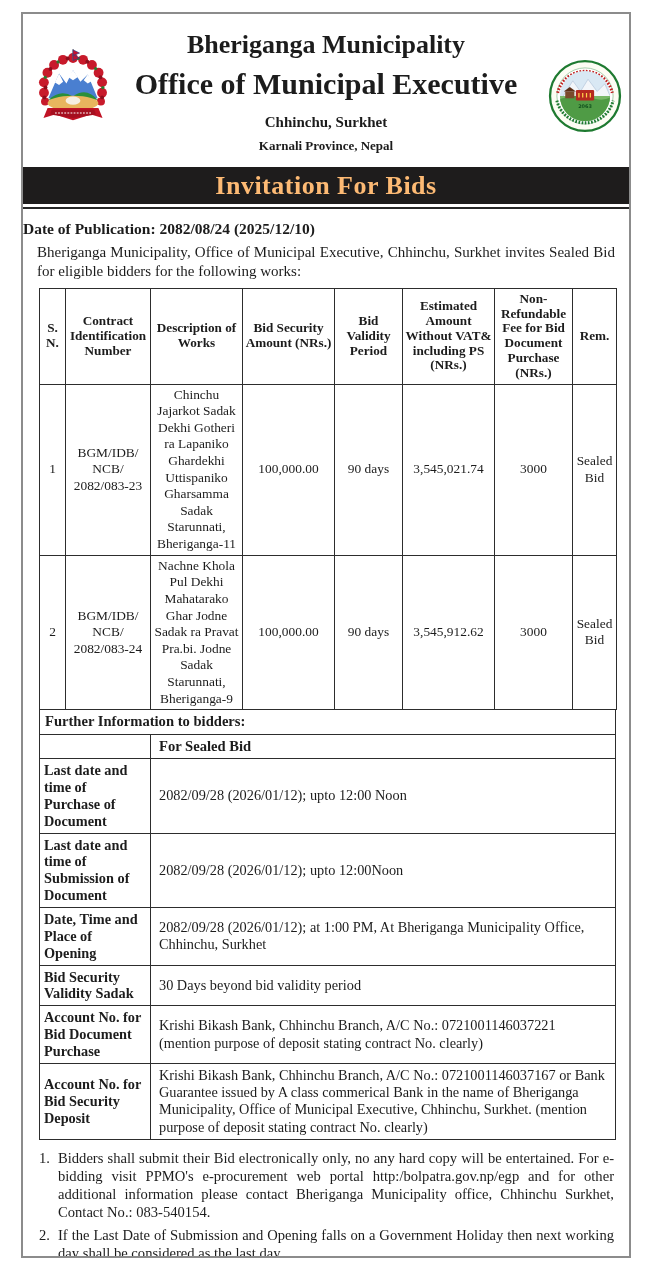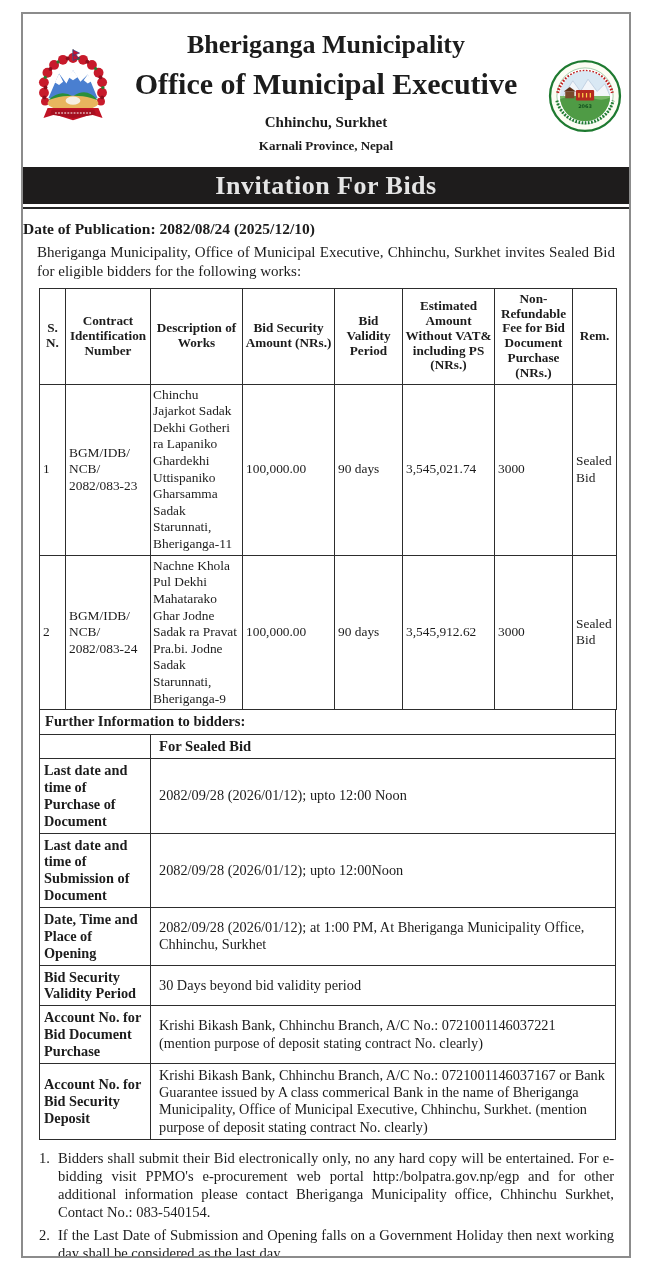--- a/index.html
+++ b/index.html
@@ -9,32 +9,32 @@
   
   .logo{position:absolute;}
   .logo.left{left:9px;top:34px;width:82px;height:84px;}
   .logo.right{right:6px;top:42px;width:76px;height:80px;}
   .hdr{text-align:center;padding:0 86px;}
   .org{font-weight:bold;font-size:26px;margin-top:16px;line-height:1.15;}
   .office{font-weight:bold;font-size:30px;margin-top:7px;line-height:1.15;}
   .addr1{font-weight:bold;font-size:15px;margin-top:13px;}
   .addr2{font-weight:bold;font-size:13px;margin-top:7px;}
 
-  .banner{margin:13px -2px 0 -2px;background:#1e1c1c;height:37px;line-height:37px;text-align:center;color:#e5e5e5;font-weight:bold;font-size:26px;letter-spacing:.5px;}
+  .banner{margin:13px -2px 0 -2px;background:#1e1c1c;height:37px;line-height:37px;text-align:center;color:#fdba74;font-weight:bold;font-size:26px;letter-spacing:.5px;}
   .banner-rule{height:2px;background:#262626;margin:3px -2px 0 -2px;}
 
   .pubdate{font-weight:bold;font-size:15.5px;margin-top:11px;}
   .intro{font-size:15px;line-height:1.25;margin:5px 14px 0 14px;text-align:justify;}
 
   
   table{border-collapse:collapse;table-layout:fixed;width:577px;margin:7px 14px 0 16px;}
   table.info{margin-top:-1px;padding-left:32px;}
   th,td{border:1.5px solid #2d2d2d;padding:2px 3px;vertical-align:middle;}
   .bids th{font-weight:bold;font-size:13.2px;line-height:1.12;text-align:center;padding:3px 2px;}
-  .bids td{font-size:13.4px;line-height:1.24;text-align:left;}
+  .bids td{font-size:13.4px;line-height:1.24;text-align:center;}
   .prewrap{white-space:pre-line;}
   .desc-cell{padding:2px 2px;}
 
   .info td{font-size:14.3px;line-height:1.2;}
   .info .lbl{font-weight:bold;text-align:left;padding:3px 4px;line-height:1.18;}
   .info .val{text-align:left;padding:3px 8px;}
   .info .section-row td{font-weight:bold;font-size:14.6px;text-align:left;padding:3px 5px;}
   .info .colhead{font-weight:bold;font-size:14.6px;text-align:left;padding:3px 8px;}
 
   
@@ -215,21 +215,21 @@
     </tr>
     <tr style="height:62px">
       <td class="lbl">Last date and time of Submission of Document</td>
       <td class="val">2082/09/28 (2026/01/12); upto 12:00Noon</td>
     </tr>
     <tr style="height:50px">
       <td class="lbl">Date, Time and Place of Opening</td>
       <td class="val">2082/09/28 (2026/01/12); at 1:00 PM, At Bheriganga Municipality Office, Chhinchu, Surkhet</td>
     </tr>
     <tr style="height:31px">
-      <td class="lbl">Bid Security Validity Period</td>
+      <td class="lbl">Bid Security Validity Sadak</td>
       <td class="val">30 Days beyond bid validity period</td>
     </tr>
     <tr style="height:48px">
       <td class="lbl">Account No. for Bid Document Purchase</td>
       <td class="val">Krishi Bikash Bank, Chhinchu Branch, A/C No.: 0721001146037221 (mention purpose of deposit stating contract No. clearly)</td>
     </tr>
     <tr style="height:76px">
       <td class="lbl">Account No. for Bid Security Deposit</td>
       <td class="val">Krishi Bikash Bank, Chhinchu Branch, A/C No.: 0721001146037167 or Bank Guarantee issued by A class commerical Bank in the name of Bheriganga Municipality, Office of Municipal Executive, Chhinchu, Surkhet. (mention purpose of deposit stating contract No. clearly)</td>
     </tr>

